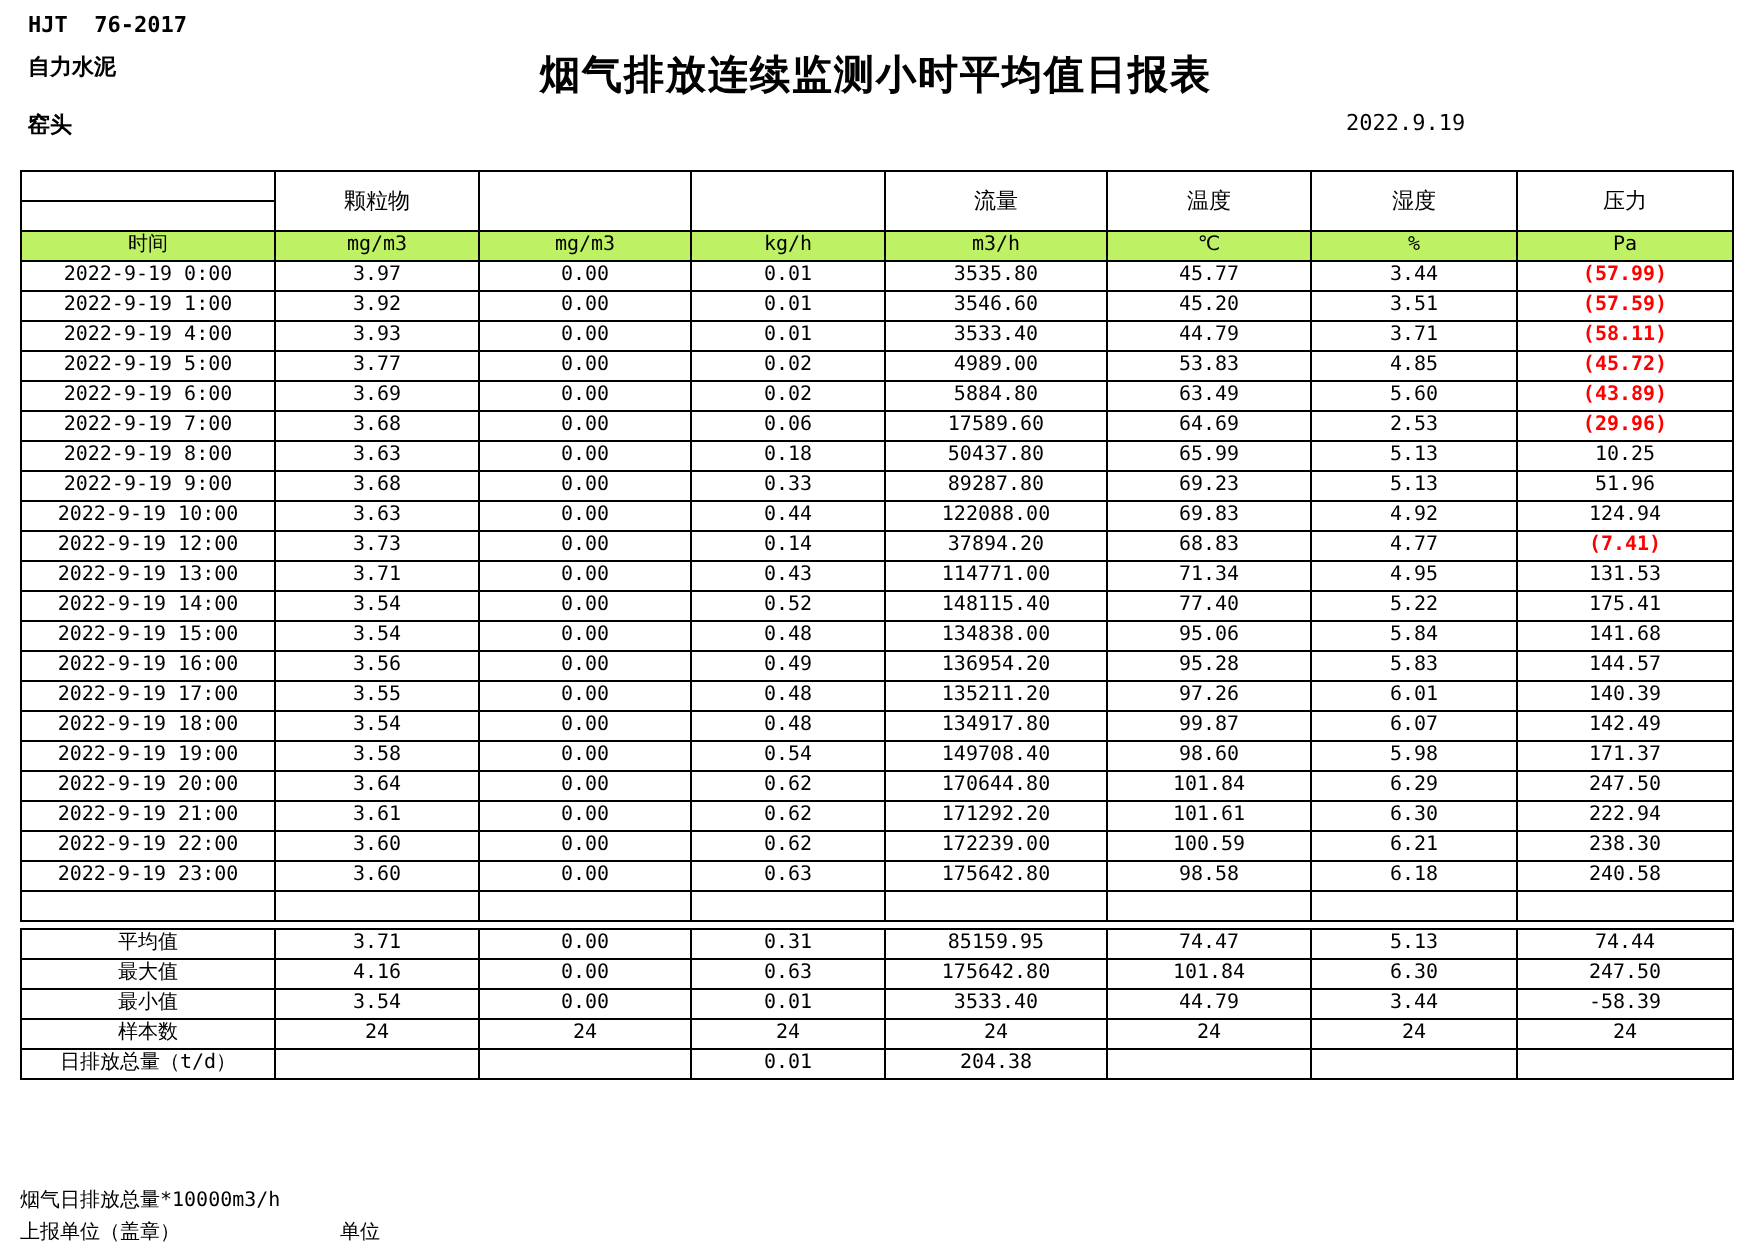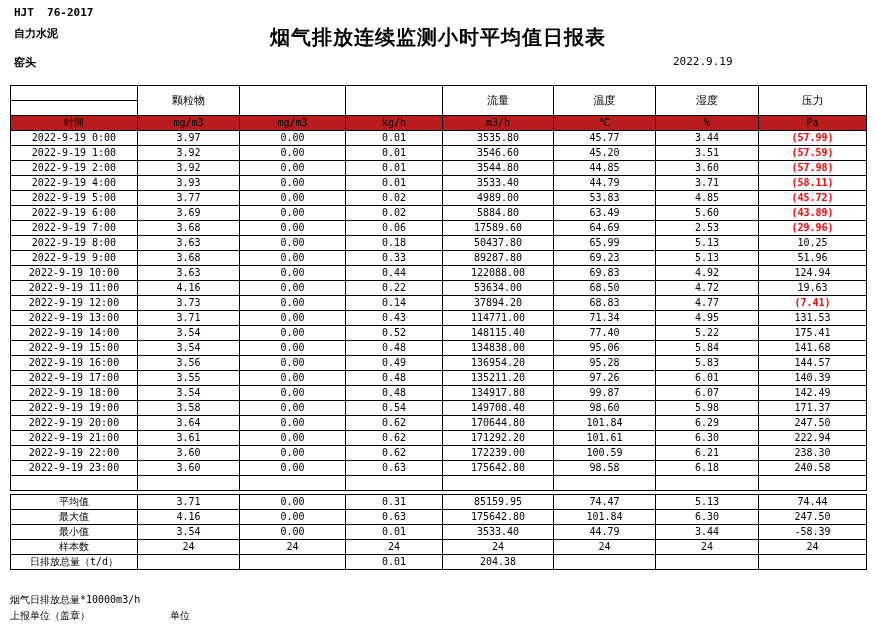--- a/index.html
+++ b/index.html
@@ -11,21 +11,21 @@
   .station{position:absolute;left:14px;top:55px;font-size:11px;font-weight:bold;}
   .date{position:absolute;left:673px;top:55px;font-size:11px;}
   .tablewrap{position:absolute;left:10px;top:85px;width:856px;}
   table{border-collapse:collapse;table-layout:fixed;width:856px;padding-left:48px;}
   td{border:1px solid #000;font-size:10px;text-align:center;padding:0;height:14px;line-height:14px;
      overflow:hidden;white-space:nowrap;}
   tr.group-row td{height:28px;line-height:28px;font-size:11px;}
   td.time-head{padding:0;vertical-align:top;}
   td.time-head .half{height:14px;}
   td.time-head .half.top{border-bottom:1px solid #000;}
-  tr.units-row td{background:#b91c1c;font-size:10px;}
+  tr.units-row td{background:#bef264;font-size:10px;}
   td.neg{color:#ff0000;font-weight:bold;}
   table.summary{margin-top:3px;}
   .note{position:absolute;left:10px;top:593px;font-size:10px;}
   .report-unit{position:absolute;left:10px;top:609px;font-size:10px;}
   .unit-label{position:absolute;left:170px;top:609px;font-size:10px;}
 </style>
 </head>
 <body>
 
 <div class="page">
@@ -87,30 +87,20 @@
             <td>2022-9-19 1:00</td>
             <td>3.92</td>
             <td>0.00</td>
             <td>0.01</td>
             <td>3546.60</td>
             <td>45.20</td>
             <td>3.51</td>
             <td class="neg">(57.59)</td>
           </tr>
           <tr>
-            <td>2022-9-19 2:00</td>
-            <td>3.92</td>
-            <td>0.00</td>
-            <td>0.01</td>
-            <td>3544.80</td>
-            <td>44.85</td>
-            <td>3.60</td>
-            <td class="neg">(57.98)</td>
-          </tr>
-          <tr>
             <td>2022-9-19 4:00</td>
             <td>3.93</td>
             <td>0.00</td>
             <td>0.01</td>
             <td>3533.40</td>
             <td>44.79</td>
             <td>3.71</td>
             <td class="neg">(58.11)</td>
           </tr>
           <tr>
@@ -165,30 +155,20 @@
           </tr>
           <tr>
             <td>2022-9-19 10:00</td>
             <td>3.63</td>
             <td>0.00</td>
             <td>0.44</td>
             <td>122088.00</td>
             <td>69.83</td>
             <td>4.92</td>
             <td>124.94</td>
-          </tr>
-          <tr>
-            <td>2022-9-19 11:00</td>
-            <td>4.16</td>
-            <td>0.00</td>
-            <td>0.22</td>
-            <td>53634.00</td>
-            <td>68.50</td>
-            <td>4.72</td>
-            <td>19.63</td>
           </tr>
           <tr>
             <td>2022-9-19 12:00</td>
             <td>3.73</td>
             <td>0.00</td>
             <td>0.14</td>
             <td>37894.20</td>
             <td>68.83</td>
             <td>4.77</td>
             <td class="neg">(7.41)</td>

